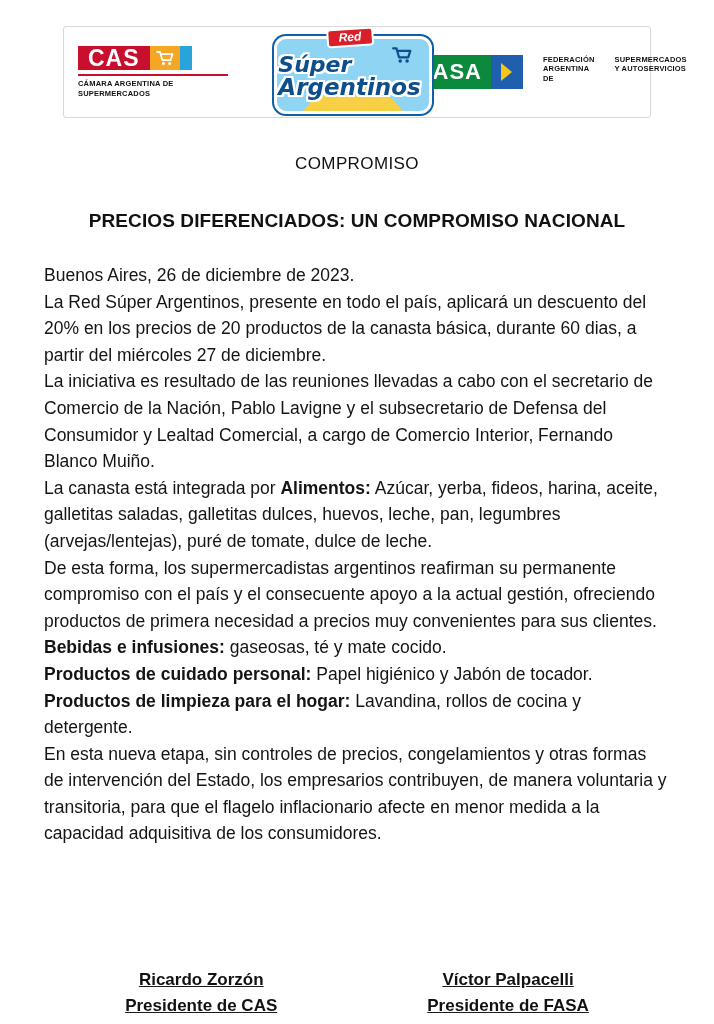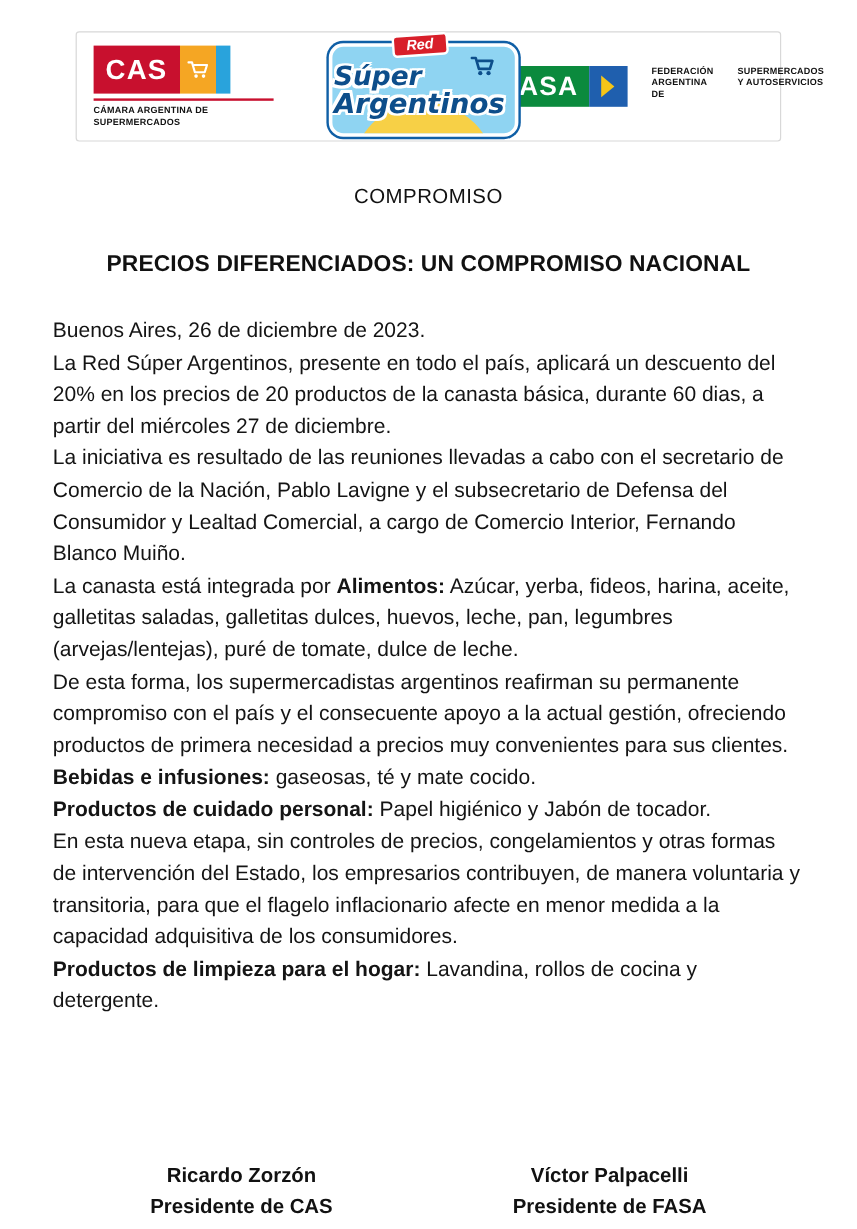--- a/index.html
+++ b/index.html
@@ -35,21 +35,21 @@
   .cas-block {
     width: 160px;
     display: flex;
     flex-direction: column;
     align-items: flex-start;
     justify-content: center;
   }
   .cas-top {
     display: flex;
     align-items: stretch;
-    height: 40px;
+    height: 24px;
   }
   .cas-red {
     background: #c8102e;
     color: #ffffff;
     font-weight: bold;
     font-size: 23px;
     letter-spacing: 1px;
     padding: 4px 10px 4px 10px;
     display: flex;
     align-items: center;
@@ -230,20 +230,21 @@
 
   
   .signatures {
     position: absolute;
     left: 0; right: 0;
     bottom: 6px;
     display: flex;
     justify-content: center;
     gap: 150px;
     text-align: center;
+    text-decoration: underline;
   }
   .sig-name {
     font-size: 17px;
     font-weight: bold;
     color: #111;
     line-height: 1.5;
   }
   .sig-role {
     font-size: 17px;
     font-weight: bold;
@@ -315,24 +316,24 @@
     <p>
       <span>La canasta está integrada por </span><b>Alimentos:</b><span> Azúcar, yerba, fideos, harina, aceite, galletitas saladas, galletitas dulces, huevos, leche, pan, legumbres (arvejas/lentejas), puré de tomate, dulce de leche.</span>
     </p>
     <p>De esta forma, los supermercadistas argentinos reafirman su permanente compromiso con el país y el consecuente apoyo a la actual gestión, ofreciendo productos de primera necesidad a precios muy convenientes para sus clientes.</p>
     <p>
       <b>Bebidas e infusiones:</b><span> gaseosas, té y mate cocido.</span>
     </p>
     <p>
       <b>Productos de cuidado personal:</b><span> Papel higiénico y Jabón de tocador.</span>
     </p>
-    <p>En esta nueva etapa, sin controles de precios, congelamientos y otras formas de intervención del Estado, los empresarios contribuyen, de manera voluntaria y transitoria, para que el flagelo inflacionario afecte en menor medida a la capacidad adquisitiva de los consumidores.</p>
     <p>
       <b>Productos de limpieza para el hogar:</b><span> Lavandina, rollos de cocina y detergente.</span>
     </p>
+    <p>En esta nueva etapa, sin controles de precios, congelamientos y otras formas de intervención del Estado, los empresarios contribuyen, de manera voluntaria y transitoria, para que el flagelo inflacionario afecte en menor medida a la capacidad adquisitiva de los consumidores.</p>
   </div>
 </div>
 
 <div class="signatures">
   <div>
     <div class="sig-name">Ricardo Zorzón</div>
     <div class="sig-role">Presidente de CAS</div>
   </div>
   <div>
     <div class="sig-name">Víctor Palpacelli</div>

